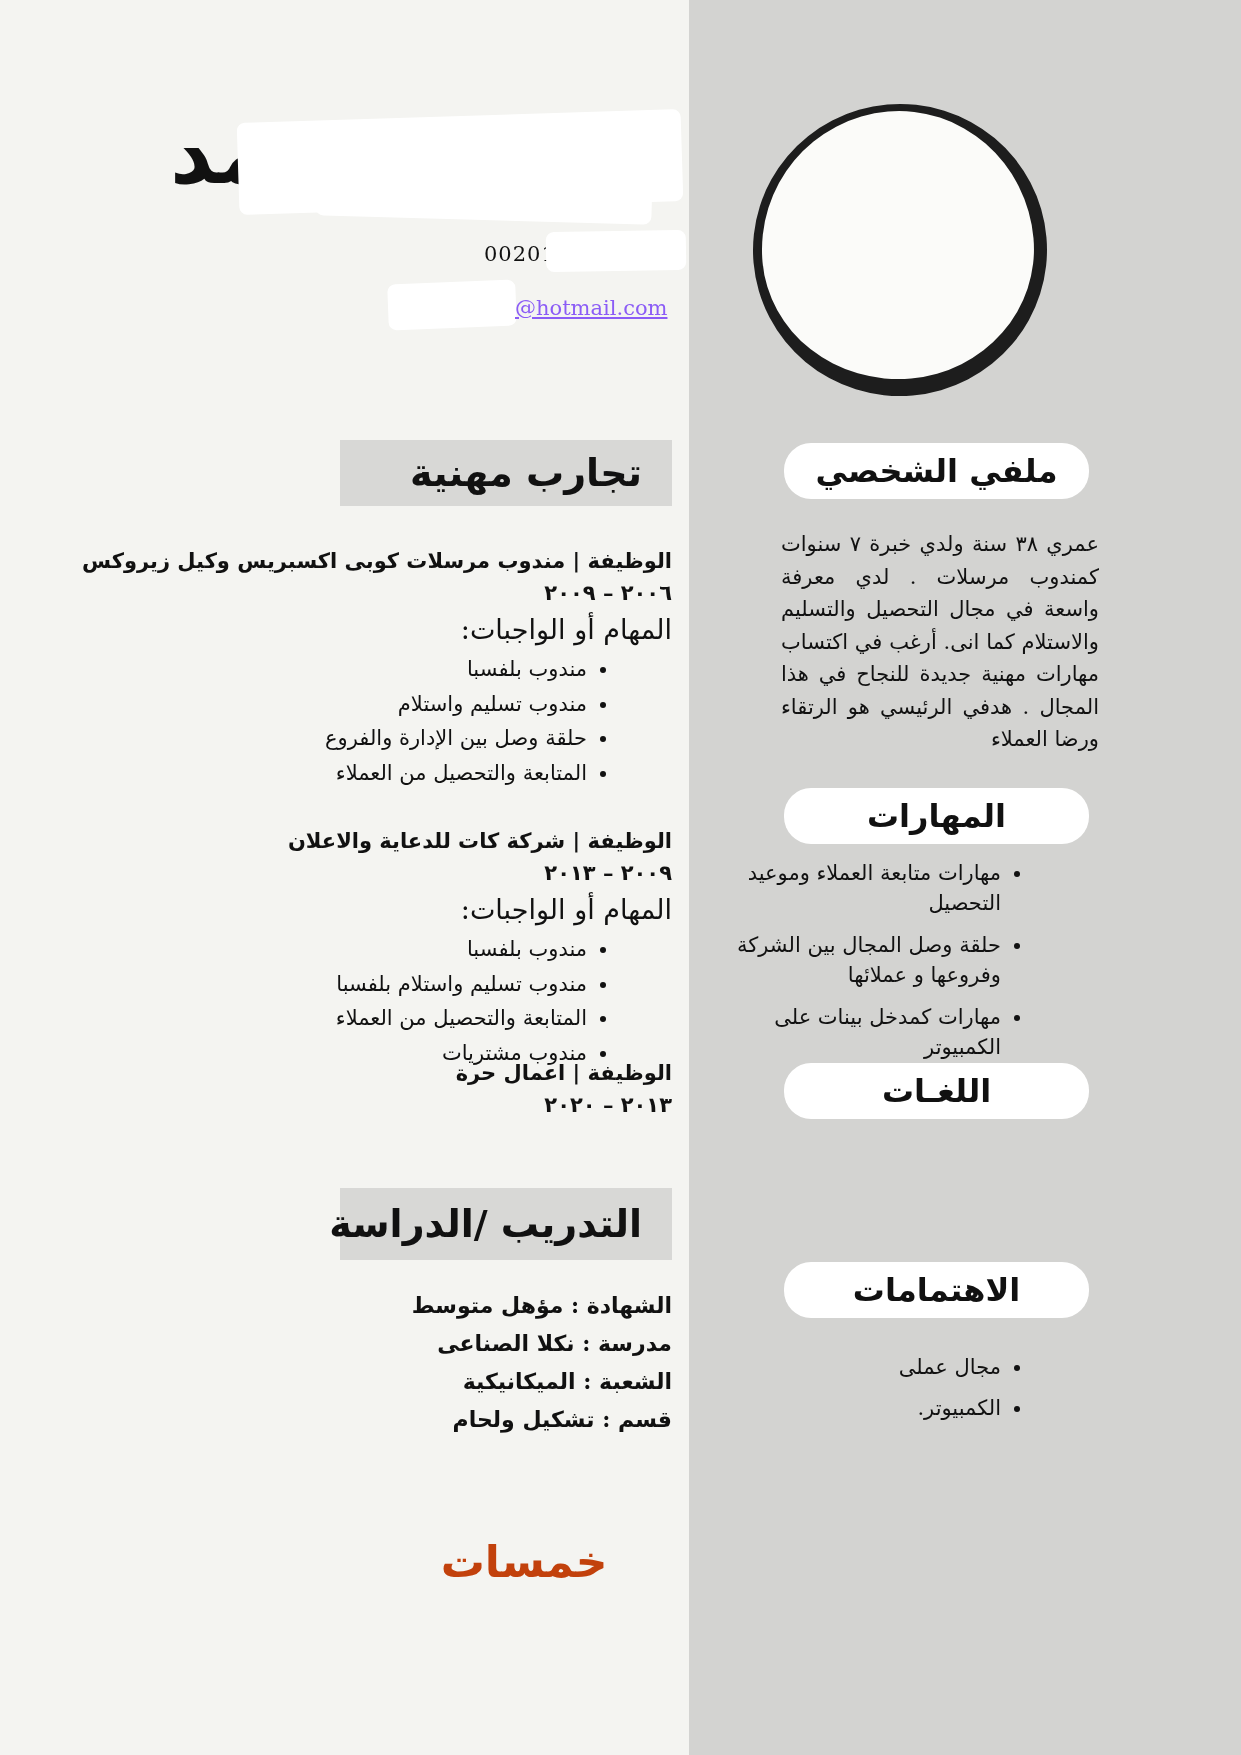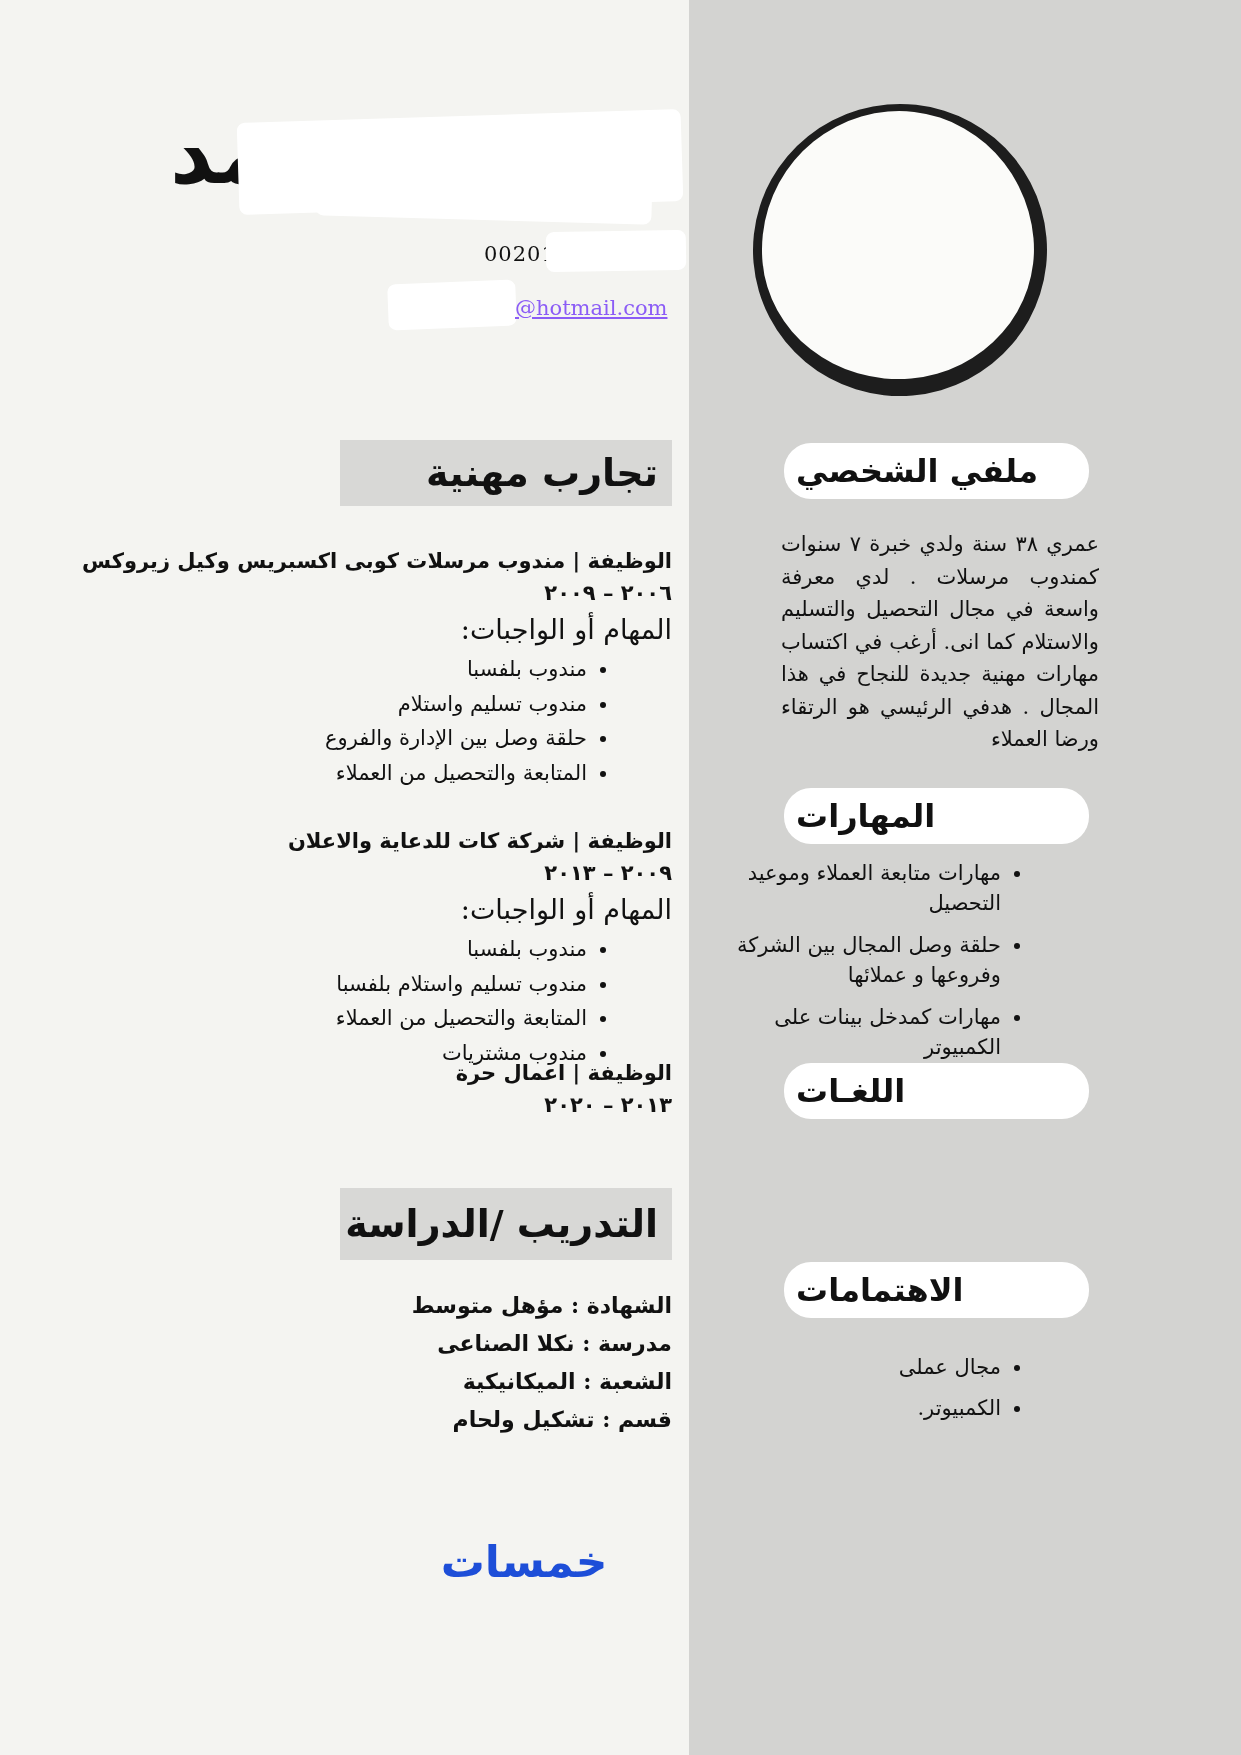--- a/index.html
+++ b/index.html
@@ -27,21 +27,21 @@
     border:10px solid #1d1d1d;
     border-width:7px 13px 17px 9px;
     border-radius:50%;
     transform:rotate(-5deg);
   }
   .sidebar-heading {
     position:absolute; left:95px;
     width:305px; height:56px;
     background:#ffffff;
     font-size:32px; font-weight:bold;
-    line-height:56px; text-align:left;
+    line-height:56px; text-align:center;
     padding-left:12px; padding-right:12px;
     white-space:nowrap;
     border-radius:27px;
   }
   .h-profile   { top:443px; }
   .h-skills    { top:788px; }
   .h-languages { top:1063px; }
   .h-interests { top:1262px; }
 
   .profile-text {
@@ -85,21 +85,21 @@
   .email {
     position:absolute; left:515px; top:296px;
     font-size:21px; direction:ltr;
     color:#8b5cf6; text-decoration:underline; cursor:pointer;
   }
 
   .main-heading {
     position:absolute; left:340px; width:332px;
     background:#d8d8d6;
     font-weight:bold; font-size:38px;
-    text-align:right; padding-right:14px;
+    text-align:right; padding-right:30px;
     white-space:nowrap;
   }
   .h-experience { top:440px;  height:66px; line-height:66px; }
   .h-education  { top:1188px; height:72px; line-height:72px; }
 
   .job {
     position:absolute; right:17px; width:655px;
     text-align:right;
   }
   .job-1 { top:548px; }
@@ -118,21 +118,21 @@
     position:absolute; right:17px; top:1292px;
     text-align:right; font-weight:bold; font-size:22px;
   }
   .edu-row { margin-bottom:12px; white-space:nowrap; }
 
   .watermark {
     position:absolute; left:440px; top:1536px; width:168px;
     text-align:center;
     font-family:"DejaVu Sans", sans-serif;
     font-size:44px; font-weight:bold;
-    color:#1d4ed8; letter-spacing:2px;
+    color:#c2410c; letter-spacing:2px;
   }
 </style>
 </head>
 <body>
 
 <div class="main">
 
   <div class="name">مد</div>
   <div class="redact redact-name-1"></div>
   <div class="redact redact-name-2"></div>

